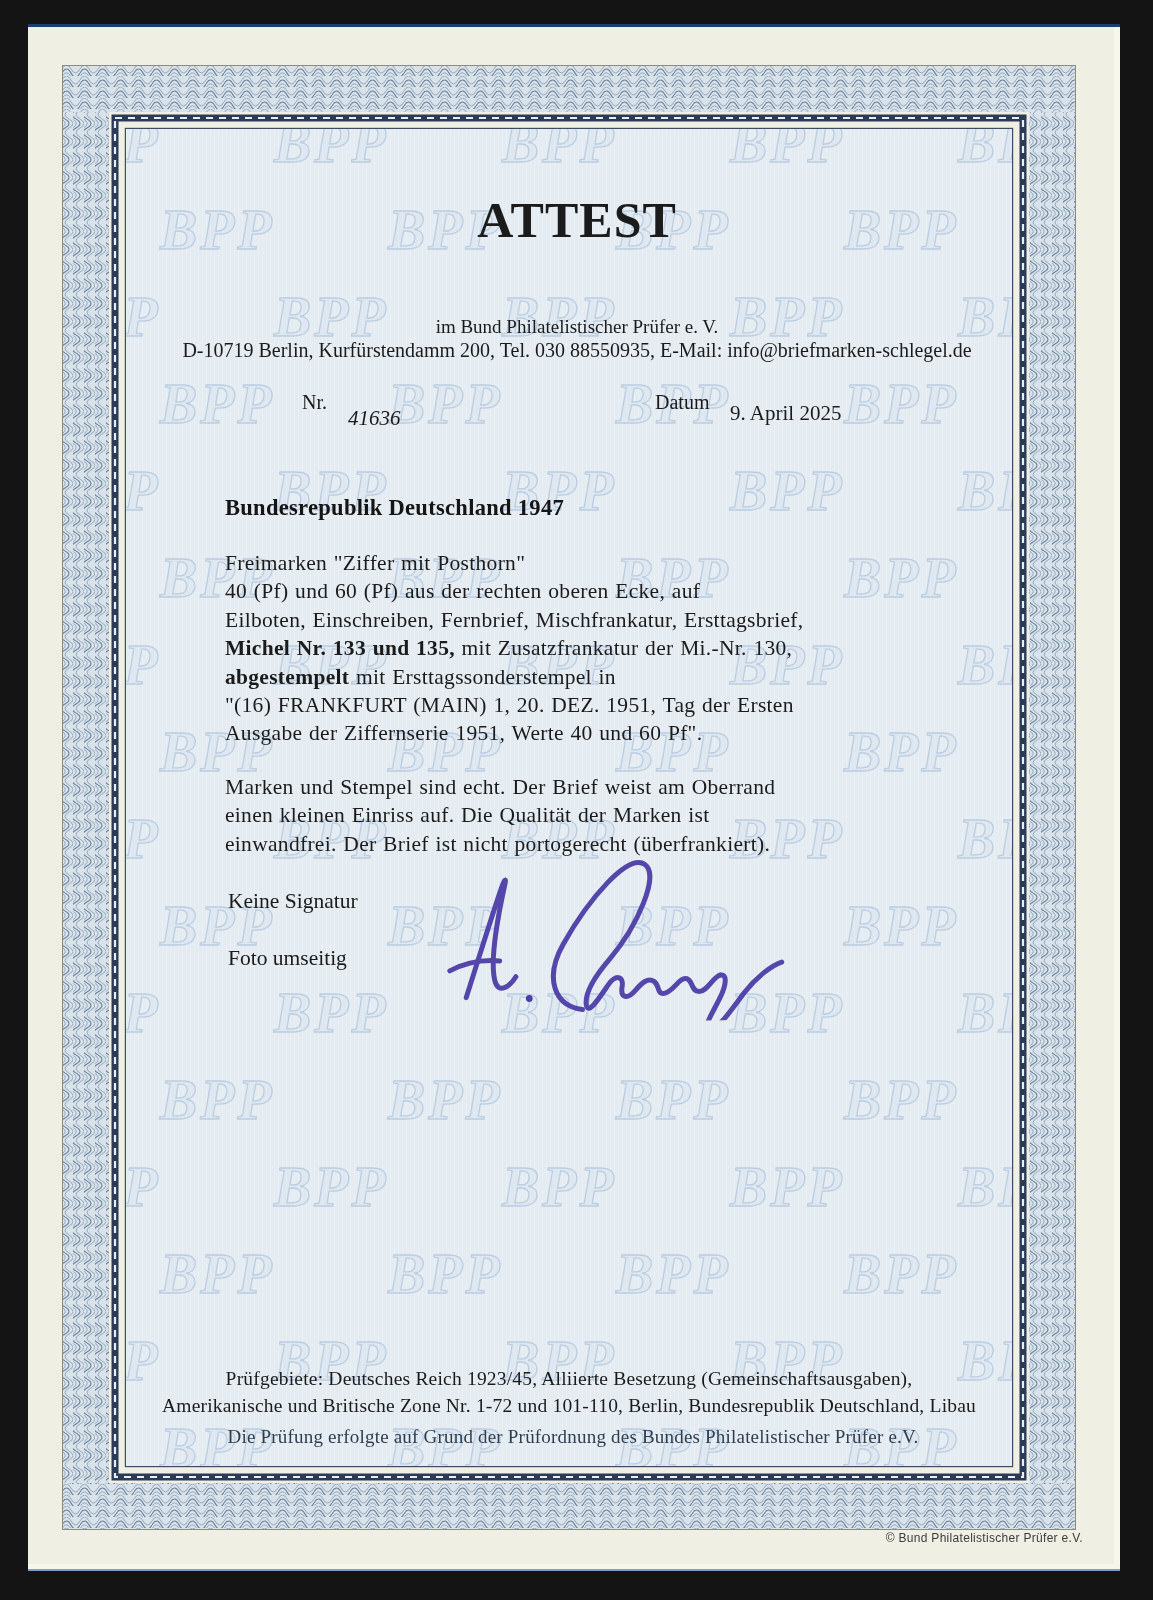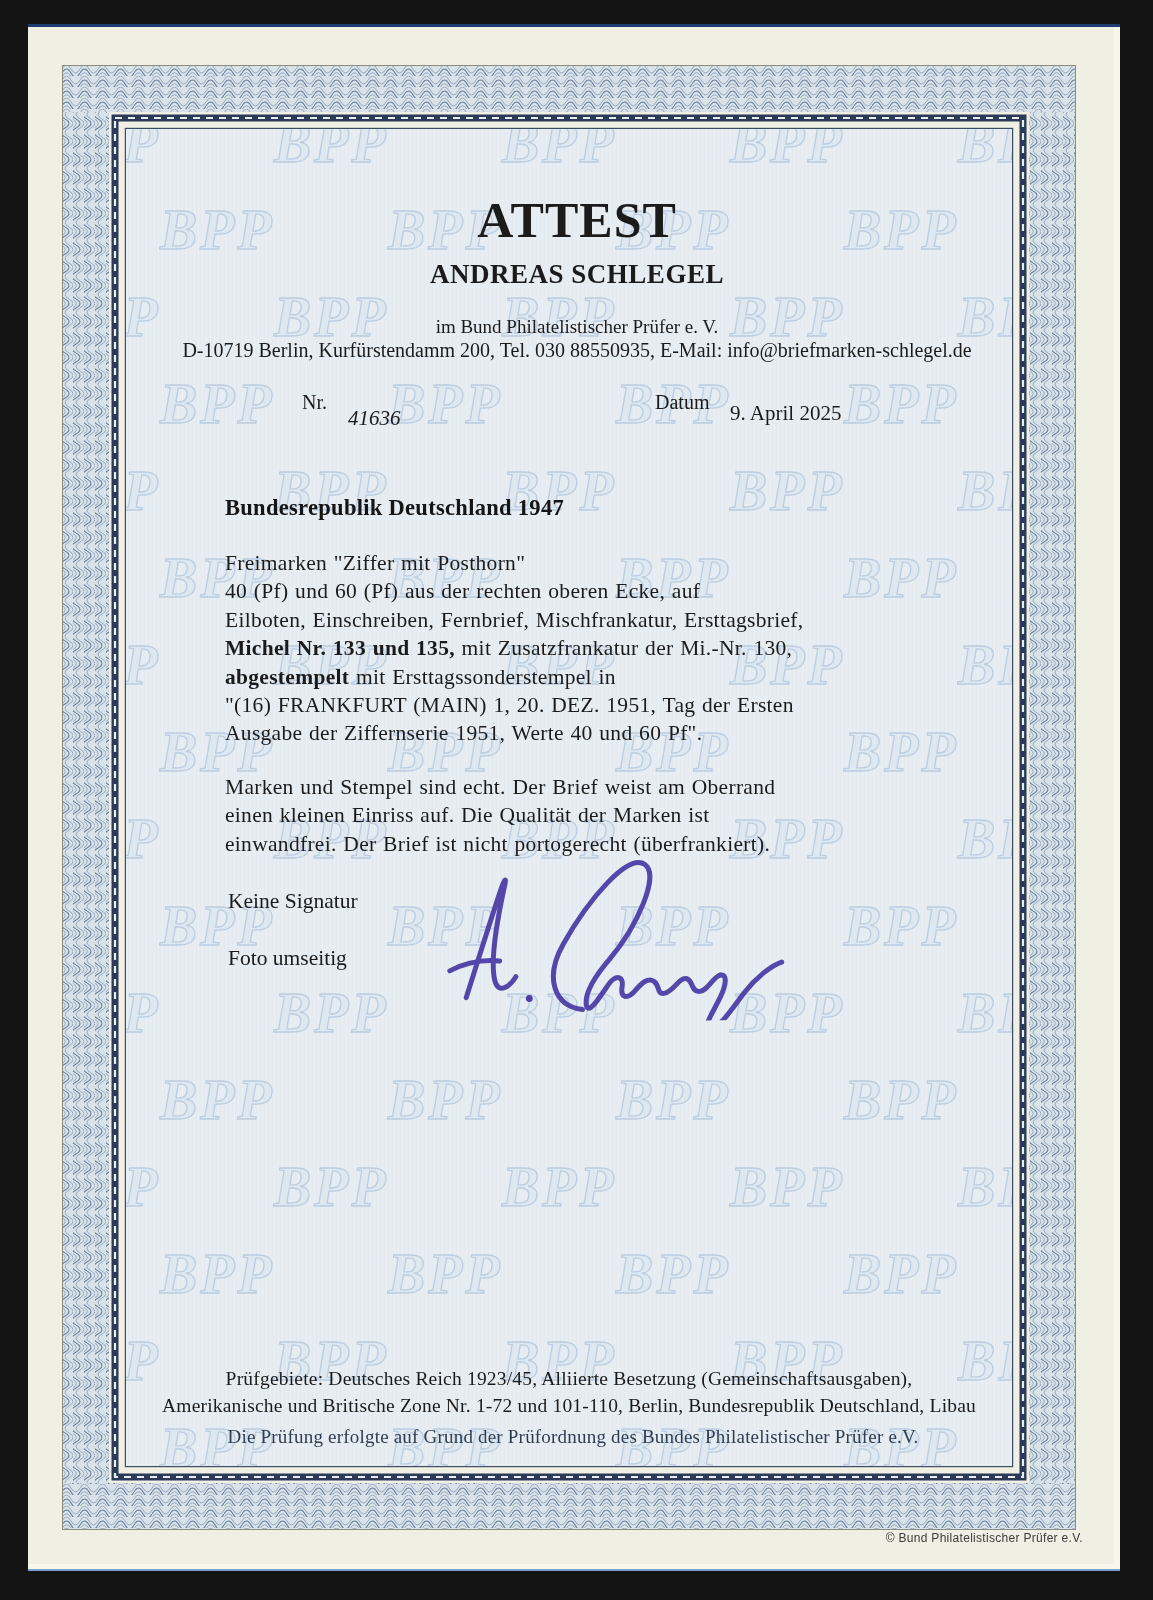--- a/index.html
+++ b/index.html
@@ -146,21 +146,20 @@
           <span class="wm" style="left: 376px; top: 1200px;">BPP</span>
           <span class="wm" style="left: 604px; top: 1200px;">BPP</span>
           <span class="wm" style="left: 832px; top: 1200px;">BPP</span>
           <span class="wm" style="left: 34px; top: 1287px;">BPP</span>
           <span class="wm" style="left: 262px; top: 1287px;">BPP</span>
           <span class="wm" style="left: 490px; top: 1287px;">BPP</span>
           <span class="wm" style="left: 718px; top: 1287px;">BPP</span>
         </div>
 
       <div class="cline title">ATTEST</div>
-      <div class="cline name">ANDREAS SCHLEGEL</div>
       <div class="cline assoc">im Bund Philatelistischer Prüfer e. V.</div>
       <div class="cline contact">D-10719 Berlin, Kurfürstendamm 200, Tel. 030 88550935, E-Mail: info@briefmarken-schlegel.de</div>
 
       <div class="fld lab" style="left:176px;top:262px;">Nr.</div>
       <div class="fld val" style="left:222px;top:277px;font-style:italic;">41636</div>
       <div class="fld lab" style="left:529px;top:262px;">Datum</div>
       <div class="fld val" style="left:604px;top:272px;">9. April 2025</div>
 
       <div class="subject">Bundesrepublik Deutschland 1947</div>
 

